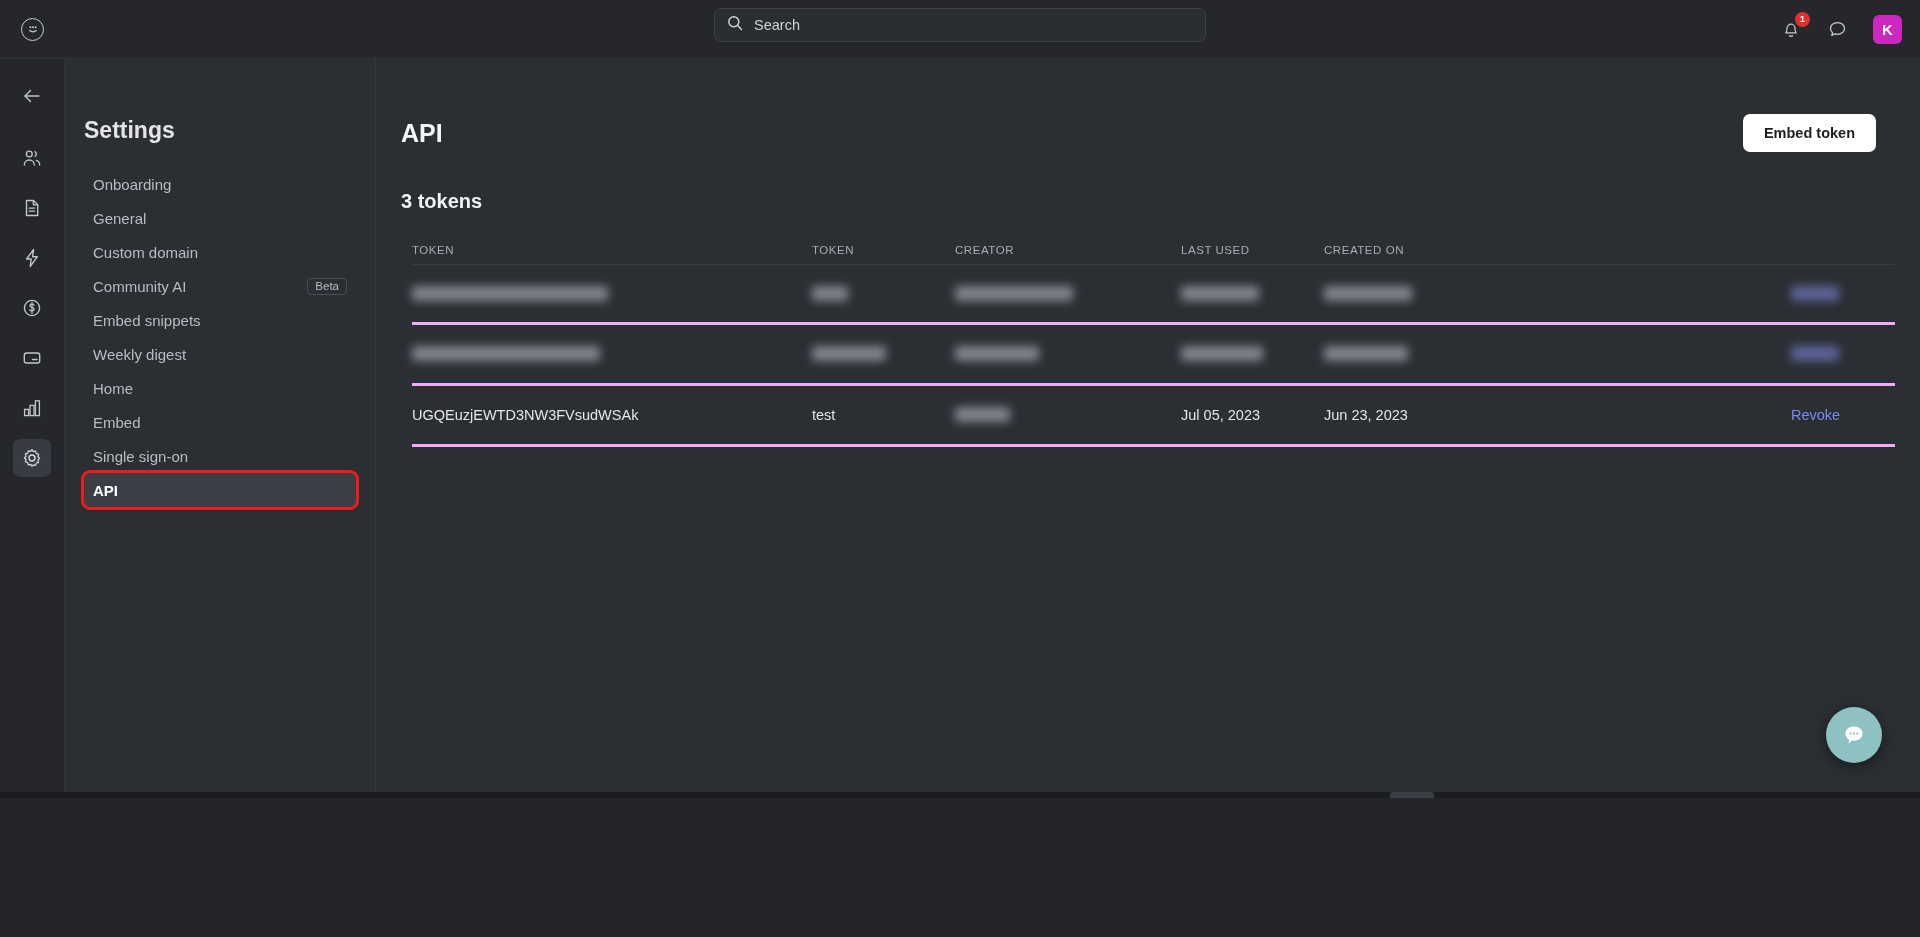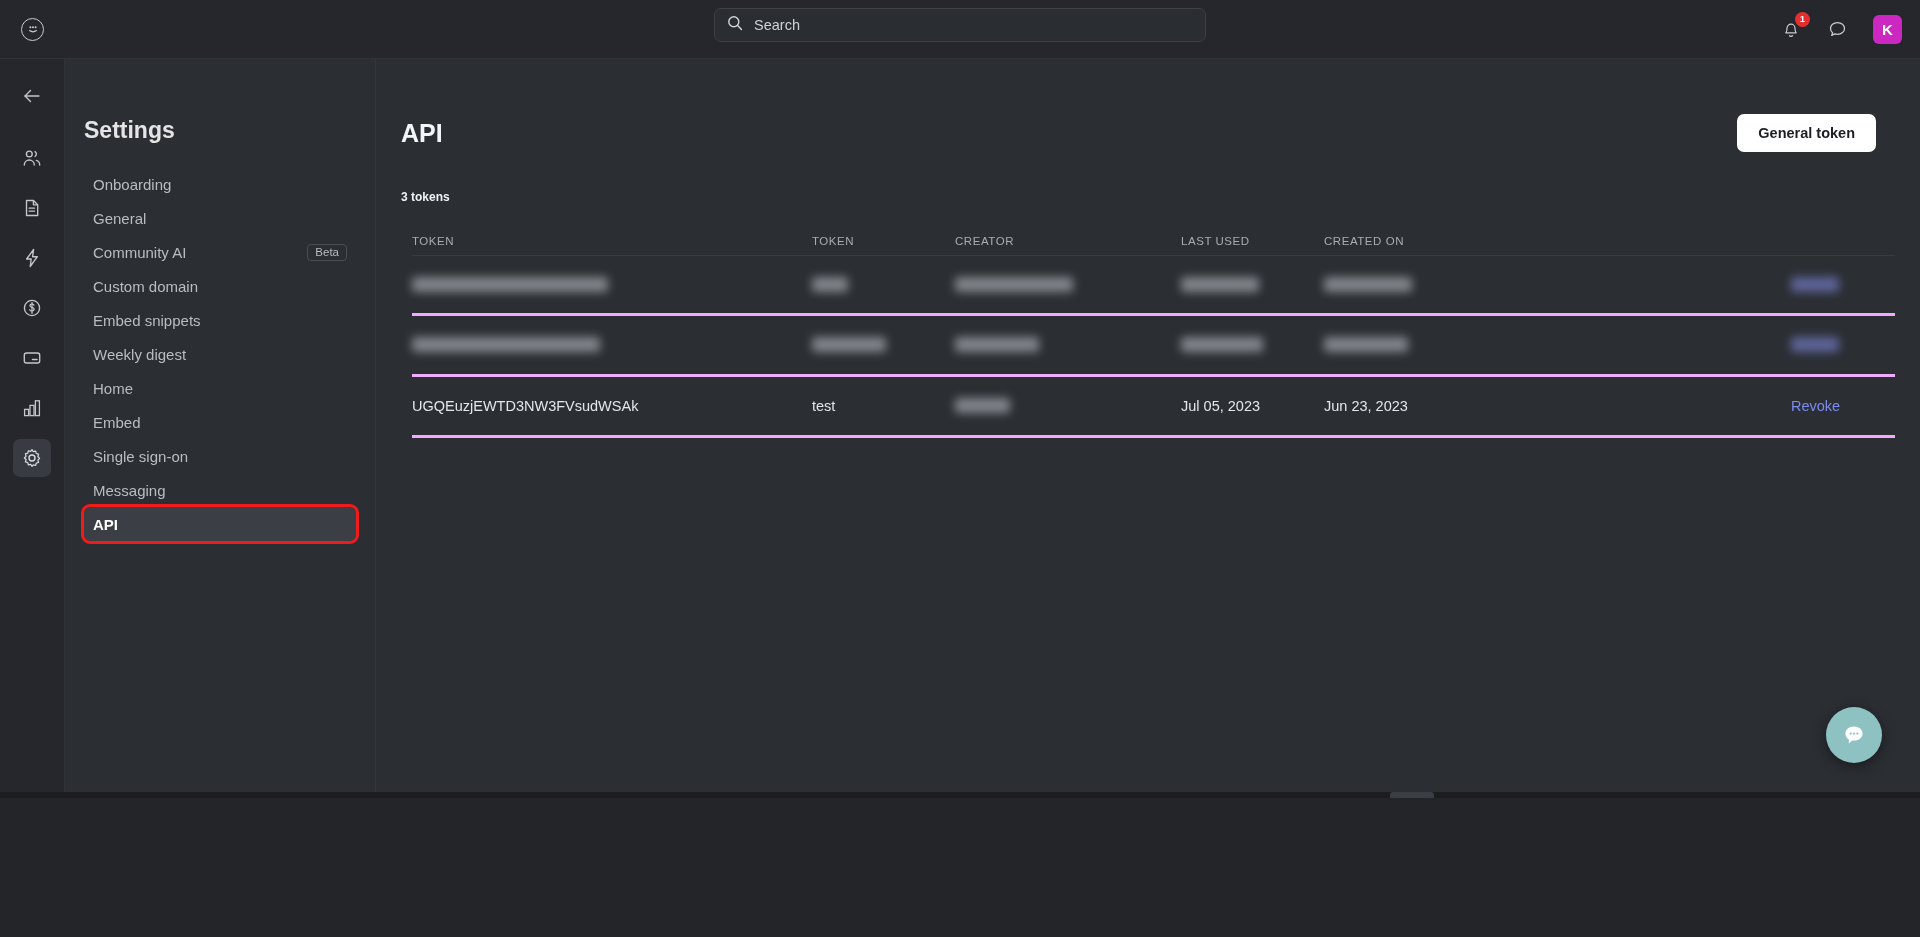--- a/index.html
+++ b/index.html
@@ -138,21 +138,21 @@
   .page-title { font-size: 25px; font-weight: 700; color: #f4f5f6; }
   .create-btn {
     background: #ffffff; color: #1c1e22;
     font-size: 14.5px; font-weight: 700;
     border: none; border-radius: 7px;
     padding: 11px 21px;
     cursor: pointer;
     font-family: "Liberation Sans", sans-serif;
   }
   .tokens-count {
-    font-size: 12px; font-weight: 700; color: #f1f2f3;
+    font-size: 20px; font-weight: 700; color: #f1f2f3;
     padding: 38px 0 0 25px;
   }
   .table { margin: 23px 25px 0 36px; }
   .thead {
     display: flex; align-items: center;
     height: 28px;
     font-size: 11.5px; letter-spacing: 0.55px;
     color: #a9acb2;
   }
   .trow {
@@ -310,54 +310,51 @@
     <div class="settings-panel">
       <div class="settings-title">Settings</div>
       <div class="nav-list" id="settings-nav">
           <div class="nav-item">
             <span>Onboarding</span>
           </div>
           <div class="nav-item">
             <span>General</span>
           </div>
           <div class="nav-item">
+            <span>Custom domain</span>
+          </div>
+          <div class="nav-item">
             <span>Community AI</span>
             <span class="beta-badge">Beta</span>
           </div>
           <div class="nav-item">
-            <span>Custom domain</span>
-          </div>
-          <div class="nav-item">
             <span>Embed snippets</span>
           </div>
           <div class="nav-item">
             <span>Weekly digest</span>
           </div>
           <div class="nav-item">
             <span>Home</span>
           </div>
           <div class="nav-item">
             <span>Embed</span>
           </div>
           <div class="nav-item">
             <span>Single sign-on</span>
-          </div>
-          <div class="nav-item">
-            <span>Messaging</span>
           </div>
           <div class="nav-item selected annotated">
             <span>API</span>
           </div>
         </div>
     </div>
 
     <div class="main">
       <div class="main-header">
         <div class="page-title">API</div>
-        <button class="create-btn">General token</button>
+        <button class="create-btn">Embed token</button>
       </div>
 
       <div class="tokens-count">3 tokens</div>
 
       <div class="table">
         <div class="thead" id="table-head">
             <div class="c-token">TOKEN</div>
             <div class="c-name">TOKEN</div>
             <div class="c-creator">CREATOR</div>
             <div class="c-used">LAST USED</div>

